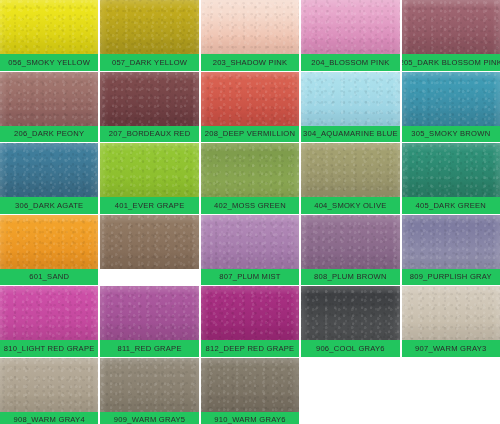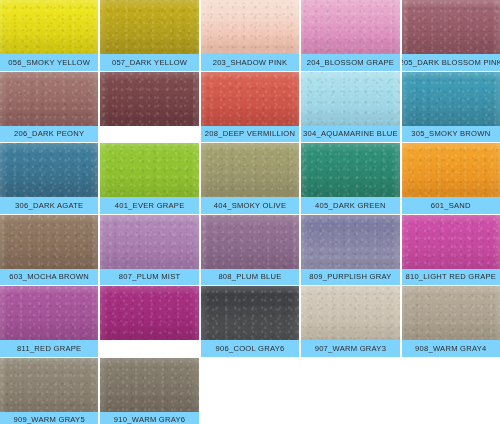--- a/index.html
+++ b/index.html
@@ -66,21 +66,21 @@
                       rgba(255,255,255,0) 92%, rgba(255,255,255,0.10) 100%);
   }
   .swatch-label {
     flex: 1 1 auto;
     display: flex;
     align-items: center;
     justify-content: center;
     font-size: 7.6px;
     letter-spacing: 0.25px;
     color: #2b2b2b;
-    background: #7dd3fc;
+    background: #22c55e;
     text-align: right;
     line-height: 1;
     white-space: nowrap;
   }
 </style>
 </head>
 <body>
 
 <div id="swatch-grid">
     <div class="swatch-cell">
@@ -106,21 +106,21 @@
         <div class="edge"></div>
       </div>
       <div class="swatch-label">203_SHADOW PINK</div>
     </div>
     <div class="swatch-cell">
       <div class="swatch-color">
         <div class="wash" style="background: linear-gradient(rgb(232, 168, 204) 0%, rgb(232, 168, 204) 22%, rgb(217, 138, 185) 78%, rgb(217, 138, 185) 100%);"></div>
         <div class="grain" style="background-position: 8px 4px, 0px 5px, 4px 3px, 6px 9px, 6px 6px, 0px 4px;"></div>
         <div class="edge"></div>
       </div>
-      <div class="swatch-label">204_BLOSSOM GRAPE</div>
+      <div class="swatch-label">204_BLOSSOM PINK</div>
     </div>
     <div class="swatch-cell">
       <div class="swatch-color">
         <div class="wash" style="background: linear-gradient(rgb(158, 100, 112) 0%, rgb(158, 100, 112) 22%, rgb(141, 85, 96) 78%, rgb(141, 85, 96) 100%);"></div>
         <div class="grain" style="background-position: 2px 9px, 3px 2px, 9px 1px, 1px 12px, 8px 0px, 8px 0px;"></div>
         <div class="edge"></div>
       </div>
       <div class="swatch-label">205_DARK BLOSSOM PINK</div>
     </div>
     <div class="swatch-cell">
@@ -130,20 +130,21 @@
         <div class="edge"></div>
       </div>
       <div class="swatch-label">206_DARK PEONY</div>
     </div>
     <div class="swatch-cell">
       <div class="swatch-color">
         <div class="wash" style="background: linear-gradient(rgb(125, 74, 76) 0%, rgb(125, 74, 76) 22%, rgb(109, 61, 65) 78%, rgb(109, 61, 65) 100%);"></div>
         <div class="grain" style="background-position: 3px 8px, 0px 3px, 8px 6px, 5px 5px, 2px 0px, 0px 0px;"></div>
         <div class="edge"></div>
       </div>
+      <div class="swatch-label">207_BORDEAUX RED</div>
     </div>
     <div class="swatch-cell">
       <div class="swatch-color">
         <div class="wash" style="background: linear-gradient(rgb(216, 96, 80) 0%, rgb(216, 96, 80) 22%, rgb(201, 80, 68) 78%, rgb(201, 80, 68) 100%);"></div>
         <div class="grain" style="background-position: 10px 2px, 3px 0px, 2px 4px, 0px 8px, 4px 6px, 8px 4px;"></div>
         <div class="edge"></div>
       </div>
       <div class="swatch-label">208_DEEP VERMILLION</div>
     </div>
     <div class="swatch-cell">
@@ -173,20 +174,28 @@
     <div class="swatch-cell">
       <div class="swatch-color">
         <div class="wash" style="background: linear-gradient(rgb(147, 198, 51) 0%, rgb(147, 198, 51) 22%, rgb(140, 189, 44) 78%, rgb(140, 189, 44) 100%);"></div>
         <div class="grain" style="background-position: 12px 0px, 6px 2px, 0px 5px, 1px 7px, 2px 6px, 4px 4px;"></div>
         <div class="edge"></div>
       </div>
       <div class="swatch-label">401_EVER GRAPE</div>
     </div>
     <div class="swatch-cell">
       <div class="swatch-color">
+        <div class="wash" style="background: linear-gradient(rgb(127, 157, 76) 0%, rgb(127, 157, 76) 22%, rgb(138, 167, 82) 78%, rgb(138, 167, 82) 100%);"></div>
+        <div class="grain" style="background-position: 6px 5px, 0px 6px, 5px 3px, 3px 10px, 4px 0px, 0px 0px;"></div>
+        <div class="edge"></div>
+      </div>
+      <div class="swatch-label">402_MOSS GREEN</div>
+    </div>
+    <div class="swatch-cell">
+      <div class="swatch-color">
         <div class="wash" style="background: linear-gradient(rgb(163, 160, 112) 0%, rgb(163, 160, 112) 22%, rgb(151, 147, 106) 78%, rgb(151, 147, 106) 100%);"></div>
         <div class="grain" style="background-position: 7px 4px, 6px 0px, 4px 8px, 0px 3px, 8px 0px, 4px 0px;"></div>
         <div class="edge"></div>
       </div>
       <div class="swatch-label">404_SMOKY OLIVE</div>
     </div>
     <div class="swatch-cell">
       <div class="swatch-color">
         <div class="wash" style="background: linear-gradient(rgb(47, 144, 119) 0%, rgb(47, 144, 119) 22%, rgb(42, 128, 104) 78%, rgb(42, 128, 104) 100%);"></div>
         <div class="grain" style="background-position: 1px 9px, 0px 4px, 9px 6px, 2px 6px, 0px 6px, 0px 4px;"></div>
@@ -201,37 +210,36 @@
         <div class="edge"></div>
       </div>
       <div class="swatch-label">601_SAND</div>
     </div>
     <div class="swatch-cell">
       <div class="swatch-color">
         <div class="wash" style="background: linear-gradient(rgb(144, 120, 98) 0%, rgb(144, 120, 98) 22%, rgb(132, 108, 88) 78%, rgb(132, 108, 88) 100%);"></div>
         <div class="grain" style="background-position: 2px 8px, 6px 5px, 8px 2px, 6px 12px, 4px 6px, 4px 4px;"></div>
         <div class="edge"></div>
       </div>
-      <div class="swatch-label">603_MOCHA BROWN</div>
     </div>
     <div class="swatch-cell">
       <div class="swatch-color">
         <div class="wash" style="background: linear-gradient(rgb(176, 135, 182) 0%, rgb(176, 135, 182) 22%, rgb(162, 120, 169) 78%, rgb(162, 120, 169) 100%);"></div>
         <div class="grain" style="background-position: 9px 2px, 0px 2px, 2px 0px, 1px 2px, 6px 0px, 0px 0px;"></div>
         <div class="edge"></div>
       </div>
       <div class="swatch-label">807_PLUM MIST</div>
     </div>
     <div class="swatch-cell">
       <div class="swatch-color">
         <div class="wash" style="background: linear-gradient(rgb(147, 114, 147) 0%, rgb(147, 114, 147) 22%, rgb(134, 102, 135) 78%, rgb(134, 102, 135) 100%);"></div>
         <div class="grain" style="background-position: 3px 7px, 3px 6px, 7px 7px, 3px 5px, 8px 6px, 8px 4px;"></div>
         <div class="edge"></div>
       </div>
-      <div class="swatch-label">808_PLUM BLUE</div>
+      <div class="swatch-label">808_PLUM BROWN</div>
     </div>
     <div class="swatch-cell">
       <div class="swatch-color">
         <div class="wash" style="background: linear-gradient(rgb(126, 124, 161) 0%, rgb(126, 124, 161) 22%, rgb(143, 141, 171) 78%, rgb(143, 141, 171) 100%);"></div>
         <div class="grain" style="background-position: 10px 1px, 6px 3px, 1px 5px, 5px 8px, 0px 0px, 4px 0px;"></div>
         <div class="edge"></div>
       </div>
       <div class="swatch-label">809_PURPLISH GRAY</div>
     </div>
     <div class="swatch-cell">
@@ -249,20 +257,21 @@
         <div class="edge"></div>
       </div>
       <div class="swatch-label">811_RED GRAPE</div>
     </div>
     <div class="swatch-cell">
       <div class="swatch-color">
         <div class="wash" style="background: linear-gradient(rgb(167, 47, 129) 0%, rgb(167, 47, 129) 22%, rgb(155, 40, 118) 78%, rgb(155, 40, 118) 100%);"></div>
         <div class="grain" style="background-position: 5px 5px, 6px 1px, 5px 8px, 4px 4px, 6px 6px, 4px 4px;"></div>
         <div class="edge"></div>
       </div>
+      <div class="swatch-label">812_DEEP RED GRAPE</div>
     </div>
     <div class="swatch-cell">
       <div class="swatch-color">
         <div class="wash" style="background: linear-gradient(rgb(62, 64, 67) 0%, rgb(62, 64, 67) 22%, rgb(77, 79, 81) 78%, rgb(77, 79, 81) 100%);"></div>
         <div class="grain" style="background-position: 6px 4px, 3px 2px, 4px 4px, 1px 10px, 0px 6px, 8px 4px;"></div>
         <div class="edge"></div>
       </div>
       <div class="swatch-label">906_COOL GRAY6</div>
     </div>
     <div class="swatch-cell">

